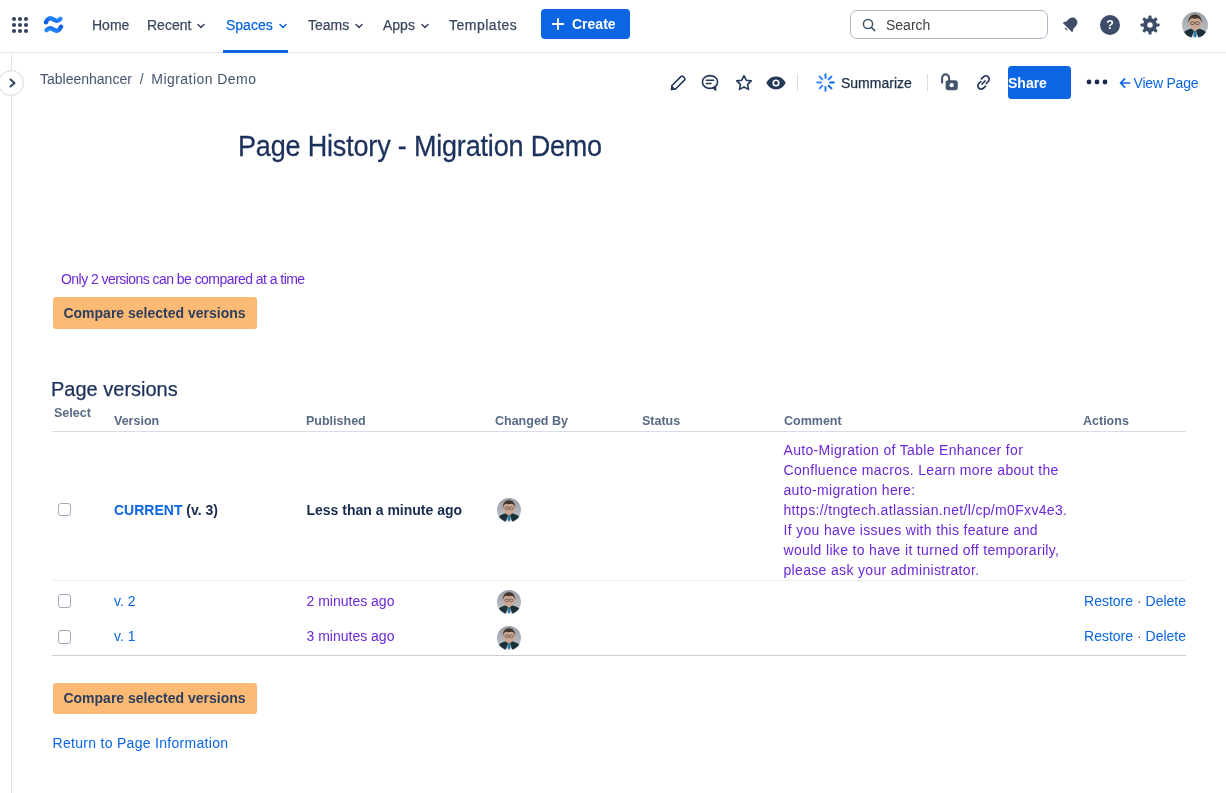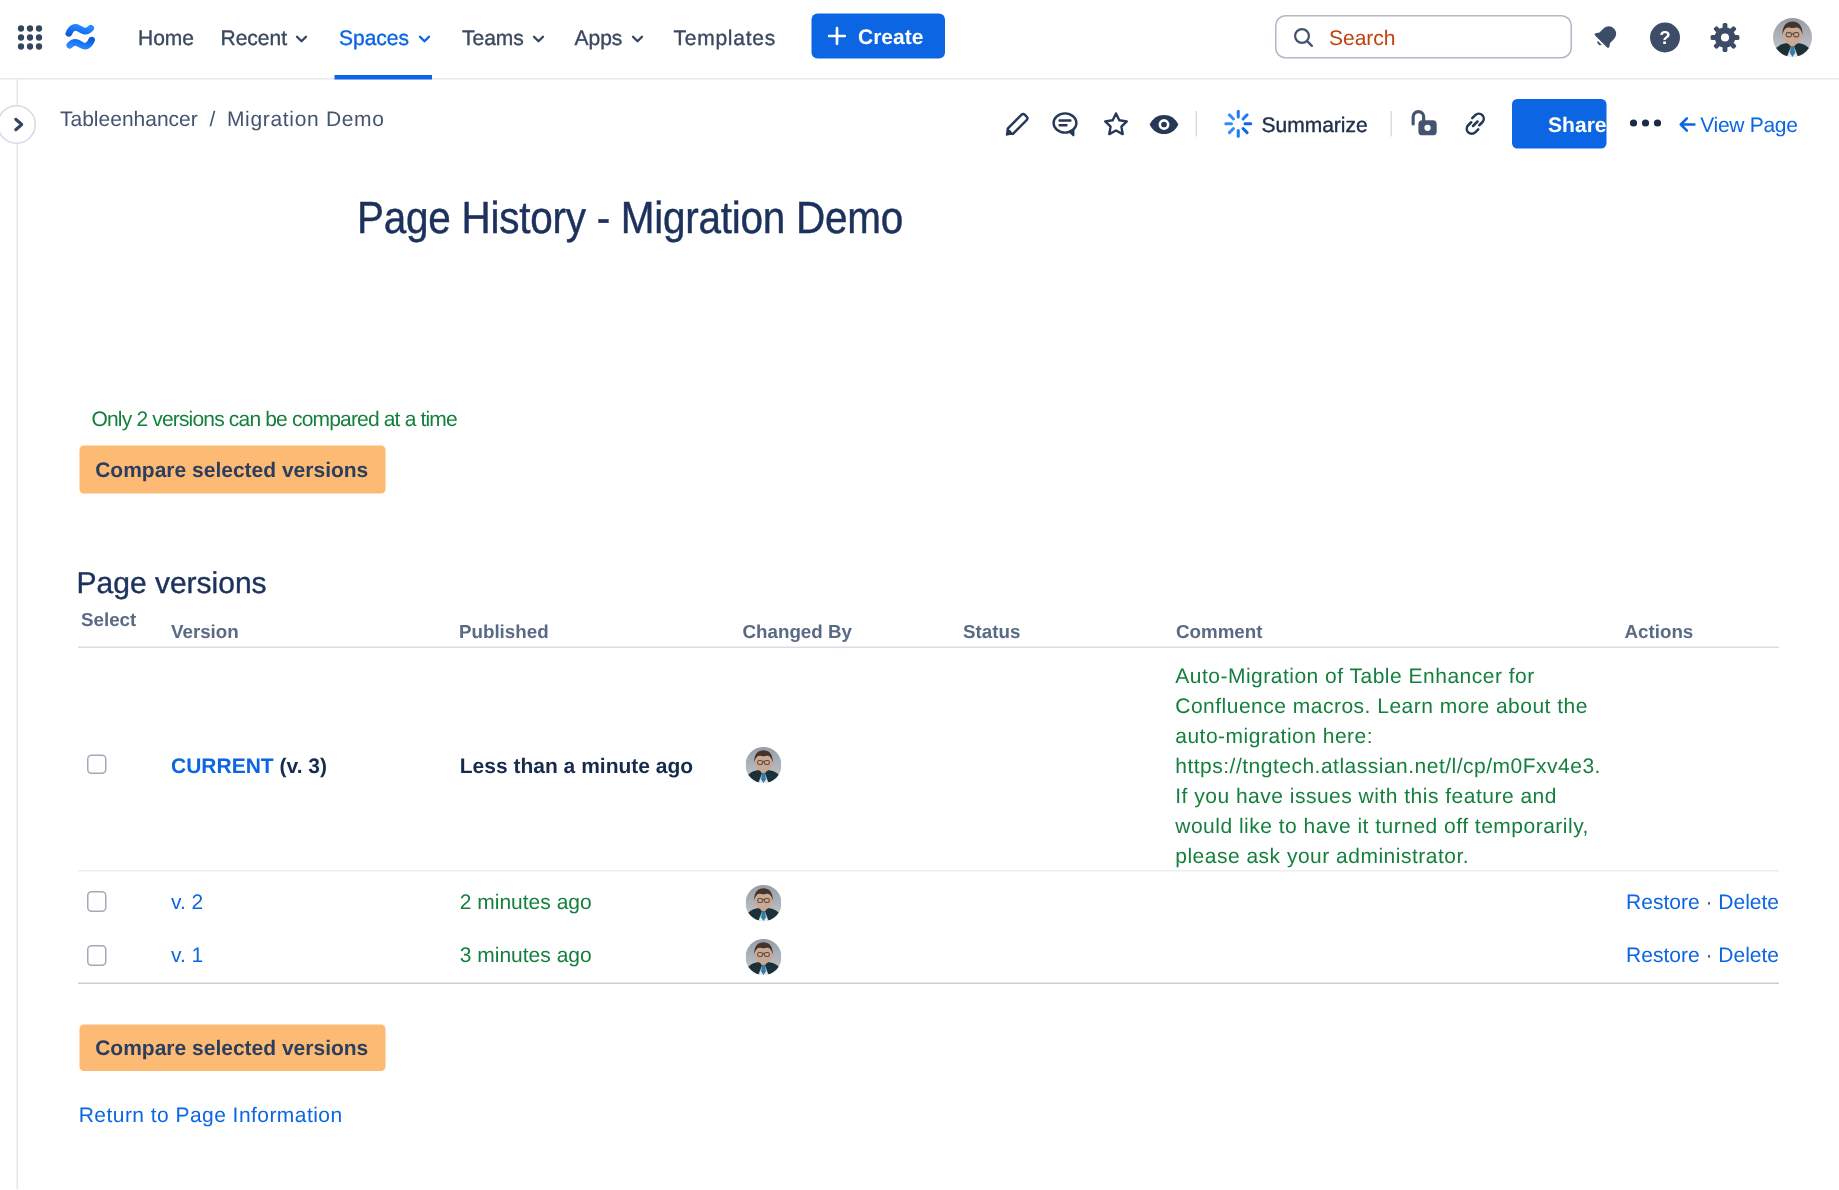--- a/index.html
+++ b/index.html
@@ -2,21 +2,21 @@
 <html><head>
 <meta charset="utf-8">
 <style>
   * { margin:0; padding:0; box-sizing:border-box; }
   html,body { background:#fff; }
   #root { position:relative; width:1226px; height:793px; overflow:hidden;
           font-family:"Liberation Sans", sans-serif; background:#fff; }
   .abs { position:absolute; }
   .nav14 { font-size:14px; line-height:20px; font-weight:500; color:#3B4960; white-space:nowrap; -webkit-text-stroke:0.25px currentColor; }
   .blue { color:#0C66E4; }
-  .t14 { font-size:14px; line-height:20px; color:#15803d; white-space:nowrap; }
+  .t14 { font-size:14px; line-height:20px; color:#6d28d9; white-space:nowrap; }
   .b14 { font-size:14px; line-height:20px; font-weight:700; color:#172B4D; white-space:nowrap; }
   .link14 { font-size:14px; line-height:20px; color:#0C66E4; white-space:nowrap; }
   .chev { display:inline-block; vertical-align:middle; margin-left:4px; }
   .btn { background:#fdba74; border-radius:3px; font-size:14px; font-weight:700;
          color:#2C3E5D; text-align:center; white-space:nowrap; }
   .hdrlbl { font-size:12.5px; line-height:16px; font-weight:700; color:#596A85; white-space:nowrap; }
   .cb { position:absolute; width:13.5px; height:13.5px; border:1.5px solid #A2AAB9; border-radius:3px; background:#fff; }
 </style>
 </head>
 <body>
@@ -75,21 +75,21 @@
     </svg>
   <div class="abs" style="left:572px; top:14px; font-size:14px; line-height:20px; font-weight:700; color:#fff;">Create</div>
 
   <div class="abs" style="left:223px; top:50px; width:65px; height:3px; background:#0C66E4;"></div>
 
   <div class="abs" style="left:850px; top:10px; width:198px; height:29px; border:1px solid #B0B8C6; border-radius:7px; background:#fff;"></div>
   <svg class="abs" style="left:861px; top:17px;" width="16" height="16" viewBox="0 0 16 16">
       <circle cx="7" cy="7" r="4.6" fill="none" stroke="#44546F" stroke-width="1.5"></circle>
       <path d="M10.4 10.4 L13.6 13.6" stroke="#44546F" stroke-width="1.5" stroke-linecap="round"></path>
     </svg>
-  <div class="abs" style="left:886px; top:14.5px; font-size:14px; line-height:20px; color:#c2410c;">Search</div>
+  <div class="abs" style="left:886px; top:14.5px; font-size:14px; line-height:20px; color:#404040;">Search</div>
 
   <svg class="abs" style="left:1059px; top:14px;" width="22" height="22" viewBox="0 0 22 22">
     <g transform="rotate(45 11 11)" fill="#3D4D68">
       <path d="M11 2.6 C7.9 2.6 6 4.9 6 7.9 V11.2 L4.6 13.3 a0.9 0.9 0 0 0 0.75 1.4 h11.3 a0.9 0.9 0 0 0 0.75 -1.4 L16 11.2 V7.9 C16 4.9 14.1 2.6 11 2.6 Z"></path>
       <path d="M9.1 16 a2 2 0 0 0 3.8 0 Z"></path>
     </g>
   </svg>
 
   <svg class="abs" style="left:1099px; top:14px;" width="22" height="22" viewBox="0 0 22 22">
     <circle cx="11" cy="11" r="10" fill="#3D4D68"></circle>
@@ -194,21 +194,21 @@
 
   <svg class="abs" style="left:973px; top:72px;" width="21" height="21" viewBox="0 0 21 21">
     <g fill="none" stroke="#253858" stroke-width="1.7" stroke-linecap="round">
       <path d="M9 12 L12 9"></path>
       <path d="M7.8 9.5 L5.8 11.5 a3.3 3.3 0 0 0 4.7 4.7 L12.5 14.2"></path>
       <path d="M13.2 11.5 L15.2 9.5 a3.3 3.3 0 0 0 -4.7 -4.7 L8.5 6.8"></path>
     </g>
   </svg>
 
   <div class="abs" style="left:1008px; top:66px; width:63px; height:33px; background:#0C66E4; border-radius:3.5px;"></div>
-  <div class="abs" style="left:1008px; top:72.5px; width:63px; text-align:right; font-size:14px; line-height:20px; font-weight:700; color:#fff;">Share</div>
+  <div class="abs" style="left:1008px; top:72.5px; width:63px; text-align:left; font-size:14px; line-height:20px; font-weight:700; color:#fff;">Share</div>
 
   <svg class="abs" style="left:1086px; top:79px;" width="22" height="6" viewBox="0 0 22 6">
     <circle cx="3" cy="3" r="2.4" fill="#1C2B4A"></circle>
       <circle cx="11" cy="3" r="2.4" fill="#1C2B4A"></circle>
       <circle cx="19" cy="3" r="2.4" fill="#1C2B4A"></circle>
   </svg>
   <svg class="abs" style="left:1119px; top:76.5px;" width="12" height="12" viewBox="0 0 12 12">
       <path d="M10.6 6 H1.5 M5.6 1.9 L1.5 6 L5.6 10.1" fill="none" stroke="#0C66E4" stroke-width="1.7" stroke-linecap="round" stroke-linejoin="round"></path>
     </svg>
   <div class="abs link14" style="left:1133.5px; top:72.5px; letter-spacing:-0.2px;">View Page</div>

